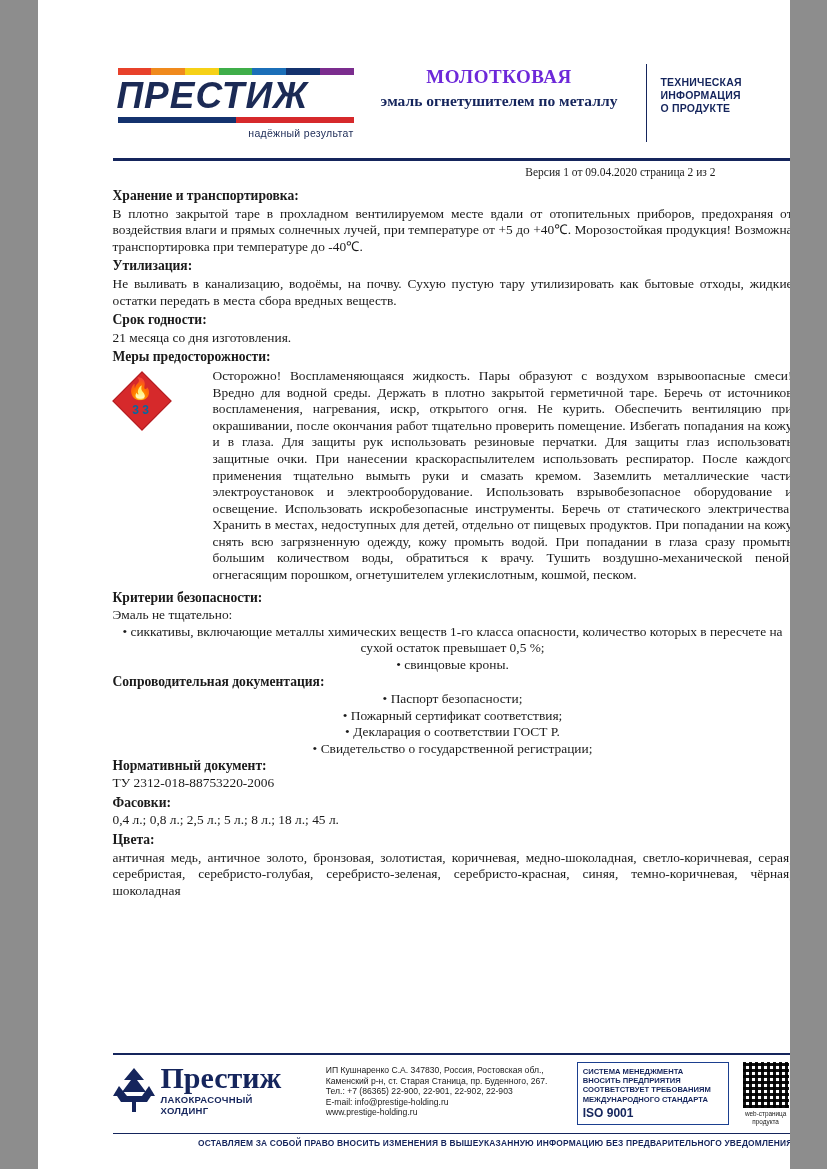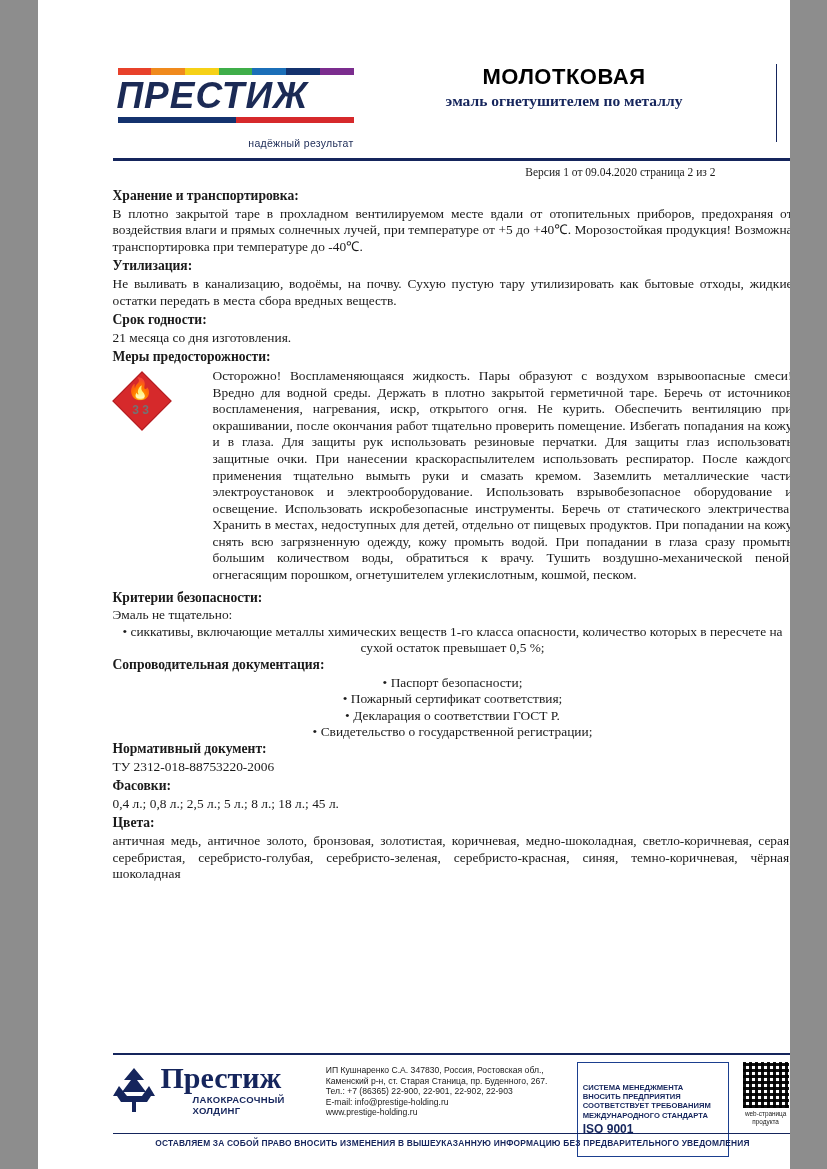--- a/index.html
+++ b/index.html
@@ -58,34 +58,34 @@
     margin-left: 5px;
   }
   .logo-underbar span { flex:1 1 auto; height:100%; display:block; }
   .logo-tagline {
     font-family: "Liberation Sans", sans-serif;
     font-size: 10.5px;
     color: #1b2a55;
     text-align: right;
     width: 236px;
     margin-left: 5px;
-    margin-top: 14px;
+    margin-top: 4px;
     letter-spacing: .3px;
   }
 
   .title-block {
     flex: 1 1 auto;
     text-align: center;
     padding-top: 2px;
   }
   .title-main {
-    font-family: Liberation Sans, sans-serif;
-    font-weight: bold;
-    font-size: 22px;
-    color: #000000;
+    font-family: Liberation Serif, serif;
+    font-weight: bold;
+    font-size: 19px;
+    color: #6d28d9;
     line-height: 26px;
     letter-spacing: .5px;
   }
   .title-sub {
     font-family: "Liberation Serif", serif;
     font-weight: bold;
     font-size: 15.5px;
     color: #15255c;
     line-height: 21px;
   }
@@ -179,21 +179,21 @@
     line-height: 21px;
   }
   .diamond-num {
     position: absolute;
     left: 0; top: 30px;
     width: 56px;
     text-align: center;
     font-family: "Liberation Sans", sans-serif;
     font-weight: bold;
     font-size: 12px;
-    color: #737373;
+    color: #0369a1;
   }
   .hazard-text {
     flex: 1 1 auto;
     text-align: justify;
     margin-left: 36px;
   }
 
   
   .footer-rule {
     position: absolute;
@@ -230,35 +230,34 @@
     color: #15255c;
     line-height: 32px;
   }
   .f-holding {
     font-family: "Liberation Sans", sans-serif;
     font-size: 9.5px;
     font-weight: bold;
     color: #15255c;
     line-height: 11px;
     letter-spacing: .3px;
-    margin-left: 32px;
   }
   .f-addr {
     flex: 0 0 245px;
     font-family: "Liberation Sans", sans-serif;
     font-size: 8.6px;
     line-height: 10.6px;
     color: #1a1a1a;
     padding-top: 3px;
   }
   .f-iso {
     flex: 0 0 152px;
     border: 1px solid #1b3f8f;
     margin-left: 6px;
-    padding: 20px 5px;
+    padding: 4px 5px;
     font-family: "Liberation Sans", sans-serif;
     font-size: 7.6px;
     line-height: 9.2px;
     color: #15255c;
     font-weight: bold;
     box-sizing: border-box;
   }
   .f-iso .iso9001 {
     font-size: 12px;
     line-height: 14px;
@@ -282,21 +281,21 @@
     font-size: 6.4px;
     line-height: 7.6px;
     color: #1a1a1a;
     margin-top: 2px;
   }
   .disclaimer {
     position: absolute;
     left: 75px;
     top: 1138px;
     width: 680px;
-    text-align: center;
+    text-align: right;
     font-family: "Liberation Sans", sans-serif;
     font-weight: bold;
     font-size: 8.4px;
     color: #15255c;
     letter-spacing: .2px;
   }
   .disclaimer-rule {
     position: absolute;
     left: 75px;
     top: 1133px;
@@ -330,20 +329,25 @@
       <div class="logo-tagline">надёжный результат</div>
     </div>
 
     <div class="title-block">
       <div class="title-main">МОЛОТКОВАЯ</div>
       <div class="title-sub">эмаль огнетушителем по металлу</div>
     </div>
 
     <div class="vrule"></div>
 
+    <div class="info-block">
+      <div>ТЕХНИЧЕСКАЯ</div>
+      <div>ИНФОРМАЦИЯ</div>
+      <div>О ПРОДУКТЕ</div>
+    </div>
   </div>
 
   <div class="header-rule"></div>
   <div class="version-line">Версия 1 от 09.04.2020 страница 2 из 2</div>
 
   <div class="content">
 
     <h2 class="sec">Хранение и транспортировка:</h2>
     <p class="body">В плотно закрытой таре в прохладном вентилируемом месте вдали от отопительных приборов, предохраняя от воздействия влаги и прямых солнечных лучей, при температуре от +5 до +40℃. Морозостойкая продукция! Возможна транспортировка при температуре до -40℃.</p>
 
@@ -361,20 +365,21 @@
         <div class="diamond-num">3 3</div>
       </div>
       <div class="hazard-text">Осторожно! Воспламеняющаяся жидкость. Пары образуют с воздухом взрывоопасные смеси! Вредно для водной среды. Держать в плотно закрытой герметичной таре. Беречь от источников воспламенения, нагревания, искр, открытого огня. Не курить. Обеспечить вентиляцию при окрашивании, после окончания работ тщательно проверить помещение. Избегать попадания на кожу и в глаза. Для защиты рук использовать резиновые перчатки. Для защиты глаз использовать защитные очки. При нанесении краскораспылителем использовать респиратор. После каждого применения тщательно вымыть руки и смазать кремом. Заземлить металлические части электроустановок и электрооборудование. Использовать взрывобезопасное оборудование и освещение. Использовать искробезопасные инструменты. Беречь от статического электричества. Хранить в местах, недоступных для детей, отдельно от пищевых продуктов. При попадании на кожу снять всю загрязненную одежду, кожу промыть водой. При попадании в глаза сразу промыть большим количеством воды, обратиться к врачу. Тушить воздушно-механической пеной, огнегасящим порошком, огнетушителем углекислотным, кошмой, песком.</div>
     </div>
 
     <div class="spacer6"></div>
     <h2 class="sec">Критерии безопасности:</h2>
     <p class="body tight">Эмаль не тщательно:</p>
     <ul class="bullets">
       <li>•  сиккативы,  включающие металлы химических веществ  1-го класса опасности, количество которых  в пересчете на сухой остаток превышает  0,5 %;</li>
+      <li>•  свинцовые  кроны.</li>
     </ul>
 
     <h2 class="sec">Сопроводительная документация:</h2>
     <ul class="bullets">
       <li> • Паспорт безопасности;</li>
       <li> • Пожарный сертификат соответствия;</li>
       <li> • Декларация о соответствии ГОСТ Р.</li>
       <li> • Свидетельство о государственной регистрации;</li>
     </ul>
 

